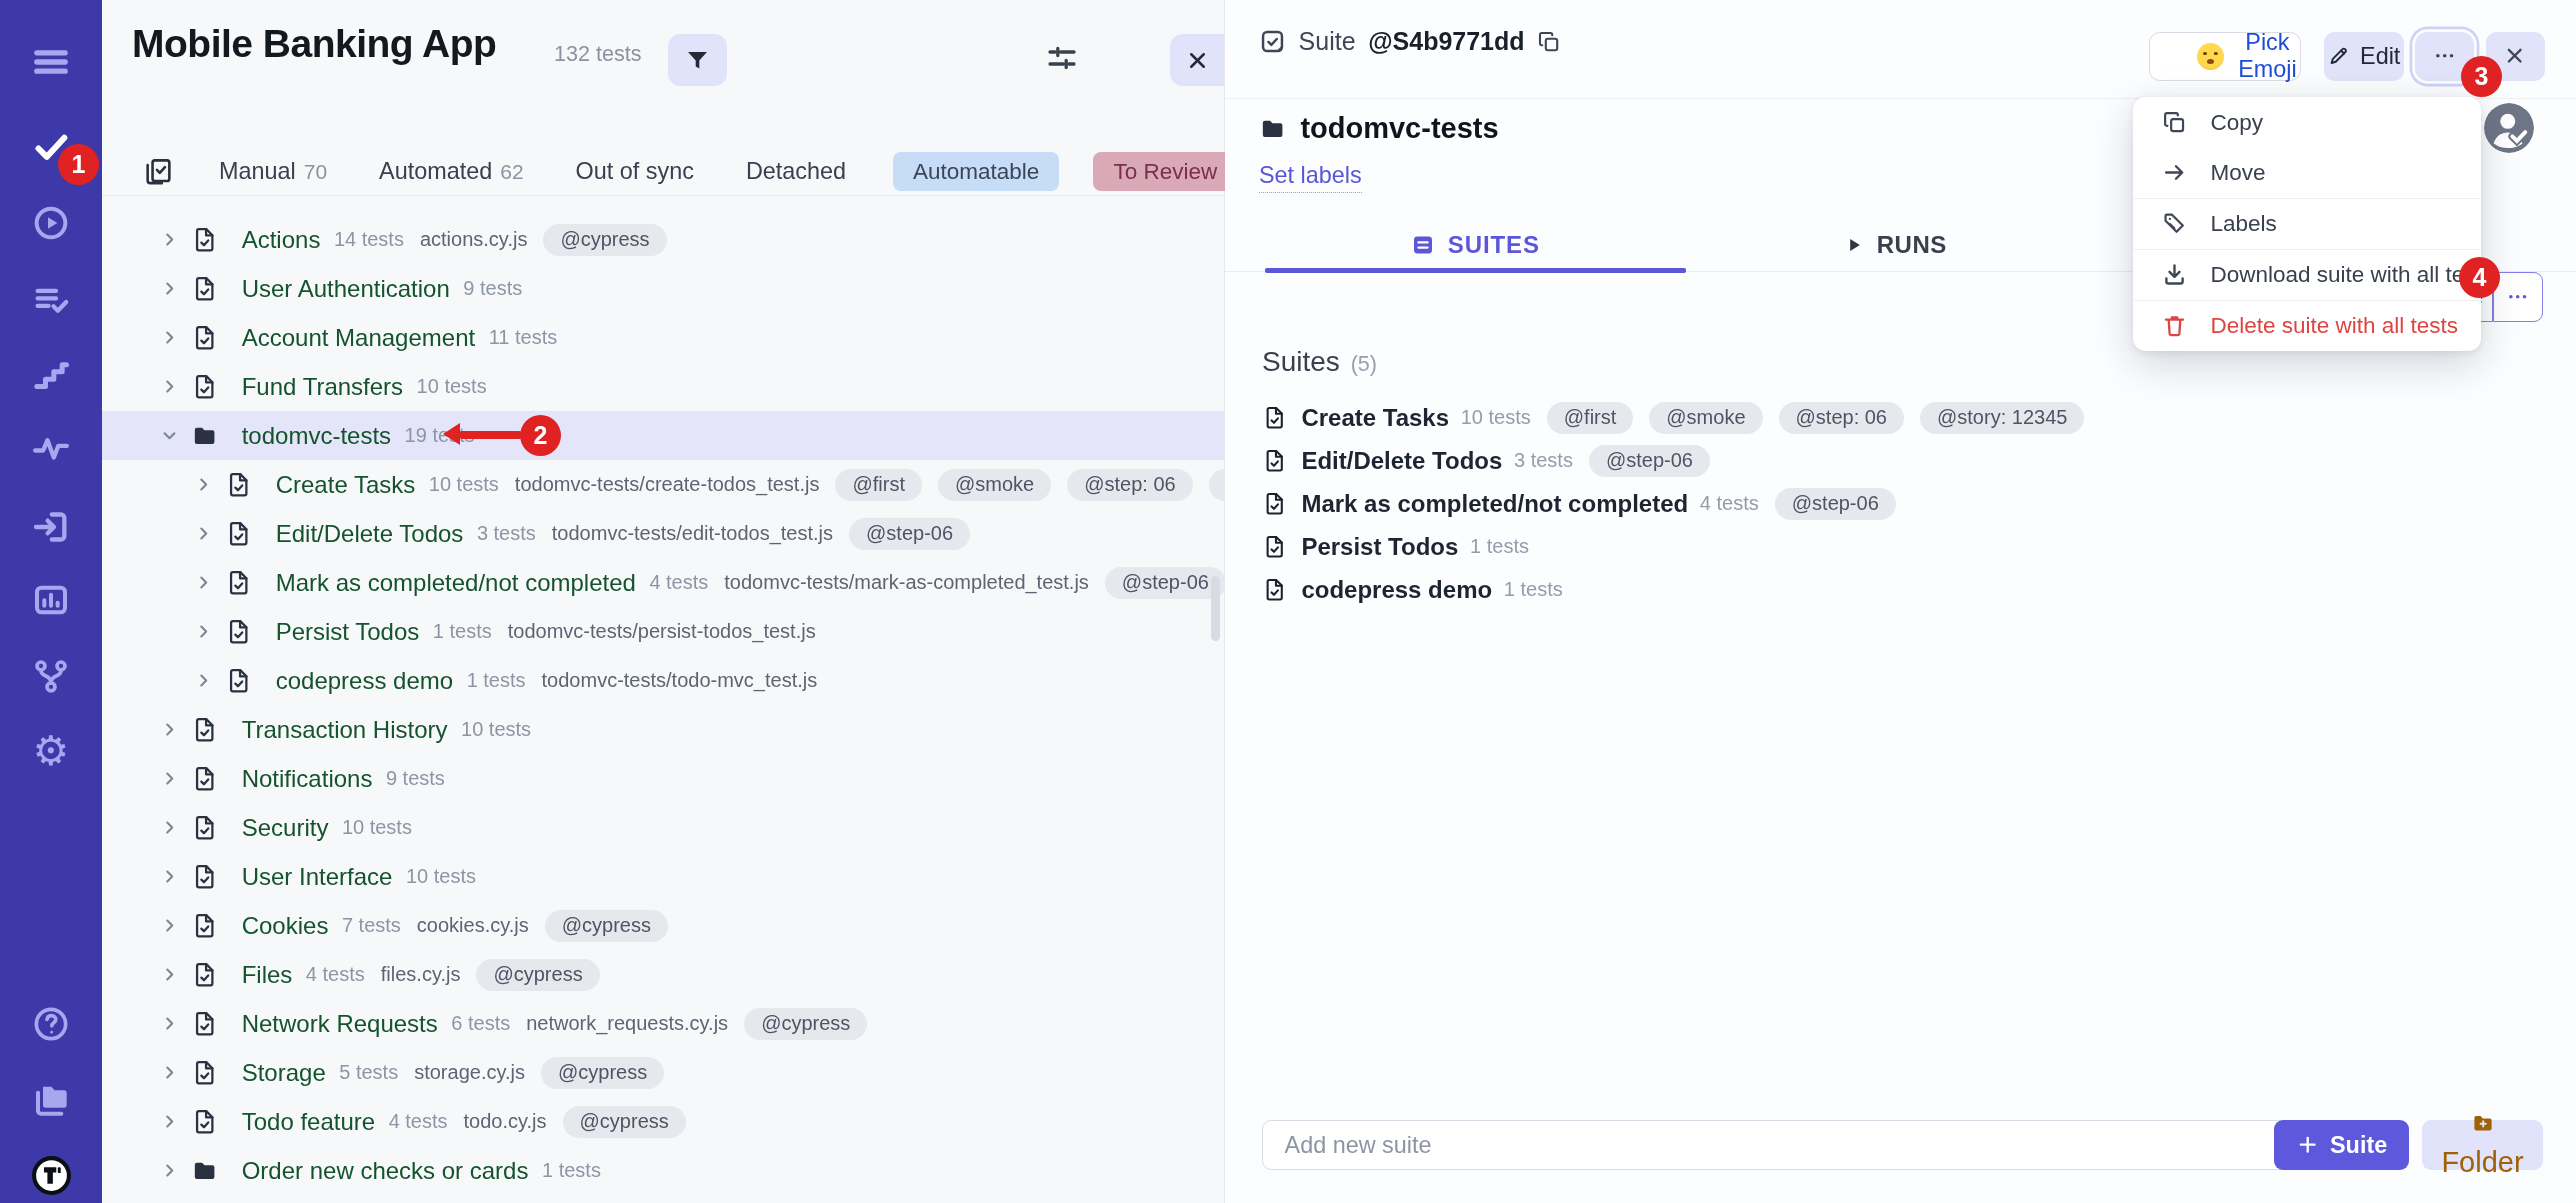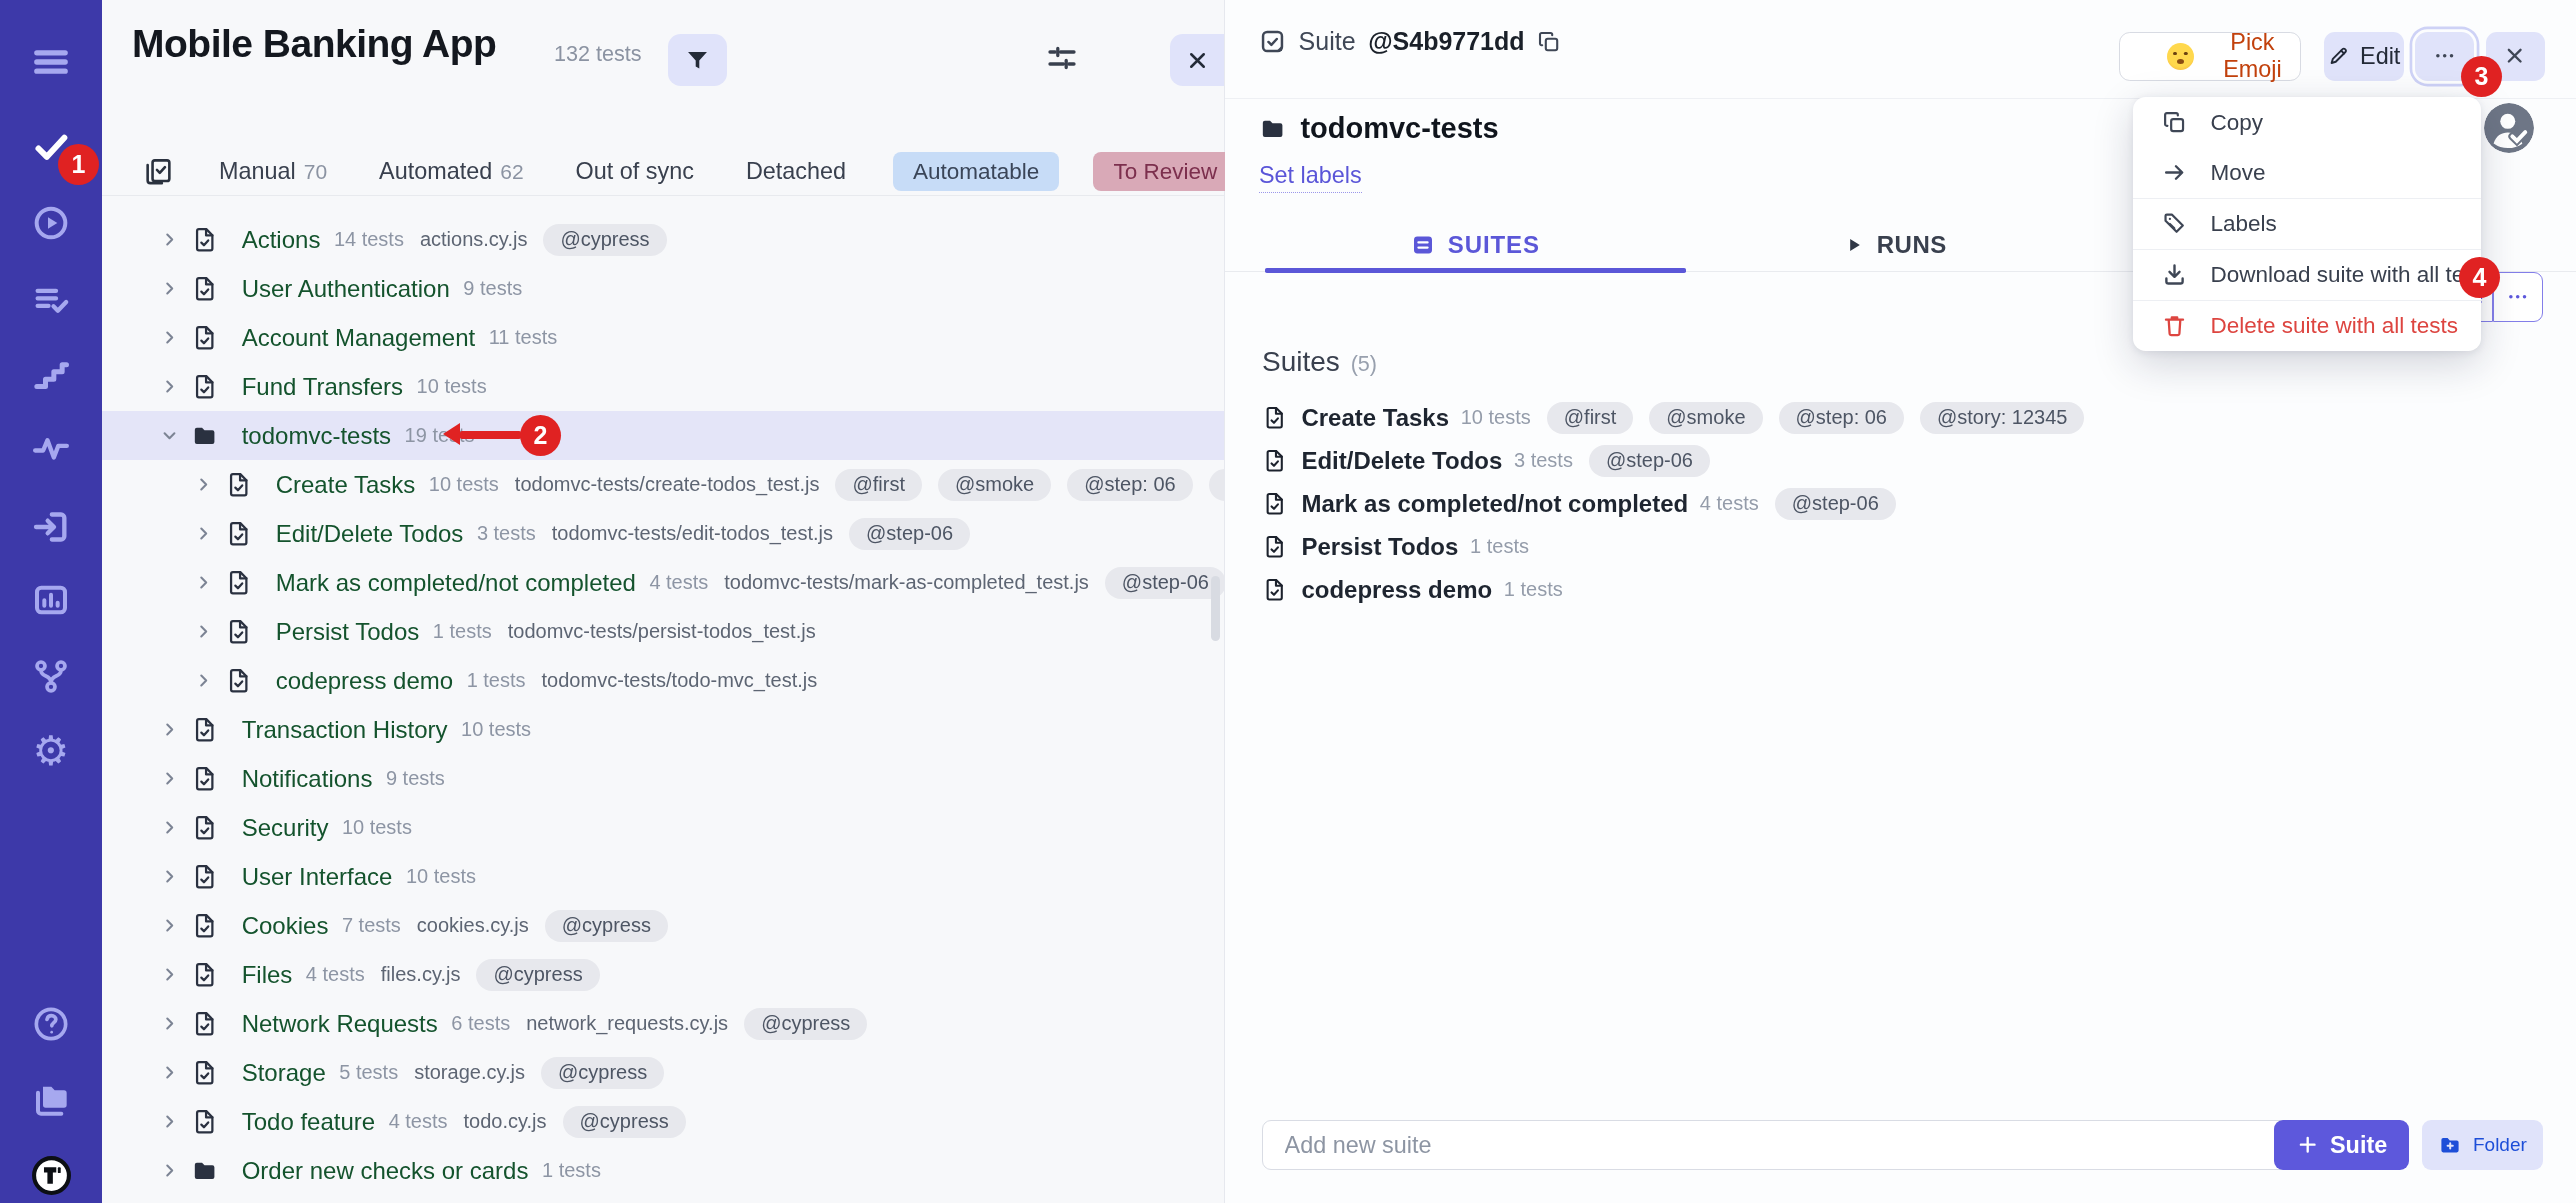--- a/index.html
+++ b/index.html
@@ -64,21 +64,21 @@
   
   .rp { position:relative; flex:1; background:#fcfdfe; }
   .rp-header { position:absolute; top:0; left:0; right:0; height:99px; border-bottom:0.9px solid #eef0f4; }
   .suite-id-group { position:absolute; left:34px; top:27px; display:flex; align-items:center; gap:12.6px; }
   .suite-id-group .ic { width:27px; height:27px; color:#3f4756; }
   .suite-word { font-size:25px; color:#3f4756; }
   .suite-id { font-size:25px; font-weight:800; color:#1a2029; }
   .copy-mini { color:#6a7280; cursor:pointer; display:flex; }
   .copy-mini .ic { width:24px; height:24px; }
   .hbtn { position:absolute; top:31.5px; height:49px; border:none; border-radius:10.8px; display:flex; align-items:center; justify-content:center; gap:10.8px; font-family:inherit; font-size:23.4px; cursor:pointer; }
-  .pick-btn { right:275px; width:182px; background:#fff; border:1.8px solid #d8dbe3; color:#c2410c;padding-left:47px; }
+  .pick-btn { right:275px; width:152px; background:#fff; border:1.8px solid #d8dbe3; color:#1d4ed8;padding-left:47px; }
   .edit-btn { right:172px; width:80px; background:#e0e3fa; color:#222936; }
   .edit-btn .ic { width:21.6px; height:21.6px; }
   .more-btn { right:102px; width:59px; background:#e0e3fa; color:#3f4756; border-radius:12.6px; box-shadow:0 0 0 2.7px #fcfdfe, 0 0 0 5.4px #ced2f6; }
   .more-btn .ic { width:23.4px; height:23.4px; }
   .xr-btn { right:31.5px; width:59px; background:#e0e3fa; color:#3f4756; }
   .xr-btn .ic { width:23.4px; height:23.4px; }
   .emoji-face { width:27px; height:27px; border-radius:50%; background:radial-gradient(circle at 50% 38%, #ffd84d 62%, #f2a93b); position:relative; flex:none; }
   .emoji-face::before { content:""; position:absolute; left:6.3px; top:9px; width:3.6px; height:3.6px; border-radius:50%; background:#6b4210; box-shadow:10.8px 0 0 #6b4210; }
   .emoji-face::after { content:""; position:absolute; left:10px; top:16px; width:7.2px; height:5.4px; border-radius:50%; background:#8a4b12; }
   .avatar { position:absolute; right:42px; top:103px; width:50px; height:50px; border-radius:50%; overflow:hidden; cursor:pointer; z-index:1; }
@@ -104,21 +104,21 @@
   .srow { display:flex; align-items:center; height:43px; white-space:nowrap; cursor:pointer; }
   .srow .ticon { margin-left:0; color:#1c222d; }
   .srow .ticon .ic { width:25px; height:25px; }
   .slabel { margin-left:14.4px; font-size:24px; font-weight:700; color:#1e2530; }
   .scount { margin-left:11.7px; font-size:20px; color:#949caa; }
 
   .add-input { position:absolute; left:37px; top:1120px; width:1138px; height:50px; background:#fff; border:1.8px solid #d9dce4; border-radius:9px; font-family:inherit; font-size:23.4px; color:#39404e; padding:0 21.6px; outline:none; }
   .add-input::placeholder { color:#8d95a3; }
   .suite-btn { position:absolute; left:1049px; top:1120px; width:135px; height:50px; background:#5d58dc; color:#fff; border:none; border-radius:9px; display:flex; align-items:center; justify-content:center; gap:10.8px; font-family:inherit; font-size:23.4px; font-weight:600; cursor:pointer; }
   .suite-btn .ic { width:23.4px; height:23.4px; }
-  .folder-btn { position:absolute; left:1197px; top:1120px; width:121px; height:50px; background:#e0e3fa; color:#1d4ed8; border:none; border-radius:9px; display:flex; align-items:center; justify-content:center; gap:10.8px; font-family:inherit; font-size:19px; cursor:pointer; }
+  .folder-btn { position:absolute; left:1197px; top:1120px; width:121px; height:50px; background:#e0e3fa; color:#a16207; border:none; border-radius:9px; display:flex; align-items:center; justify-content:center; gap:10.8px; font-family:inherit; font-size:29px; cursor:pointer;flex-direction:column; }
   .folder-btn .ic { width:24px; height:24px; }
 
   
   .split { position:absolute; top:272px; left:1198px; height:50px; display:flex; z-index:5; }
   .split-left { width:70px; height:50px; background:#fff; border:1.8px solid #837ee9; border-right:0.9px solid #837ee9; border-radius:9px 0 0 9px; display:flex; align-items:center; justify-content:flex-end; padding-right:9px; color:#5d58dc; font-size:23.4px; font-weight:600; cursor:pointer; }
   .split-right { width:50px; height:50px; background:#fff; border:1.8px solid #837ee9; border-left:0.9px solid #837ee9; border-radius:0 9px 9px 0; display:flex; align-items:center; justify-content:center; color:#5d58dc; cursor:pointer; }
   .split-right .ic { width:23.4px; height:23.4px; }
 
   
   .menu { position:absolute; left:908px; top:97px; width:348px; background:#fff; border-radius:12.6px; box-shadow:0 12.6px 40px rgba(24,30,60,0.18), 0 1.8px 7.2px rgba(24,30,60,0.08); z-index:20; padding:0.9px 0; }

